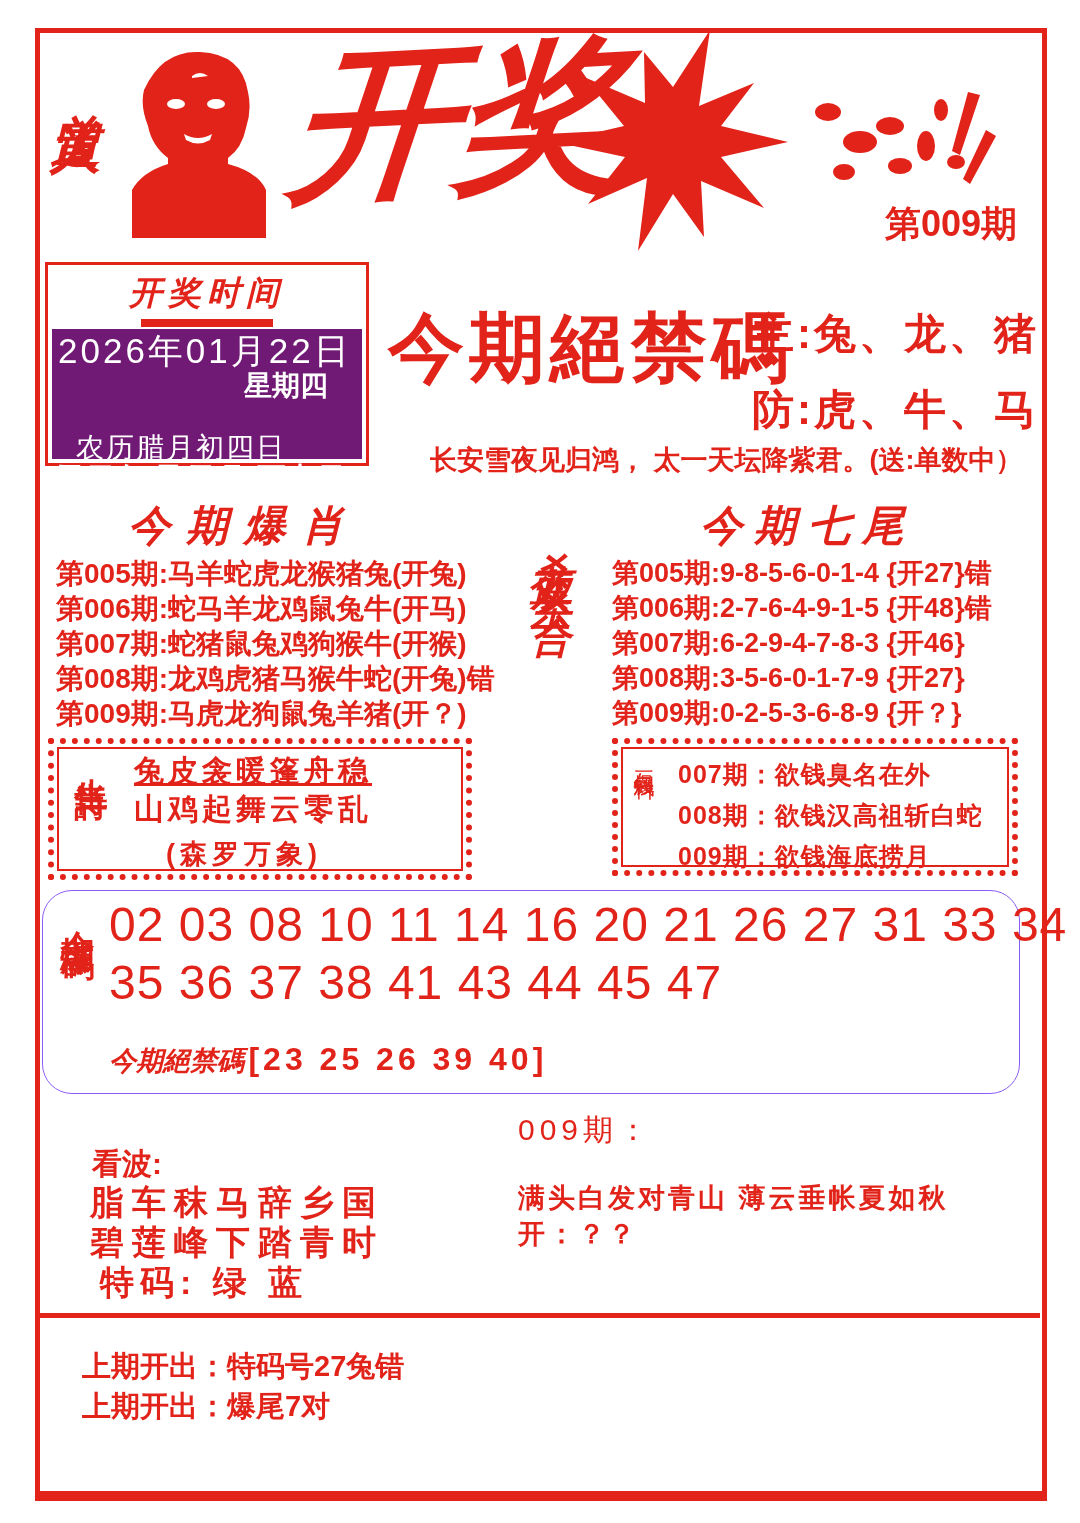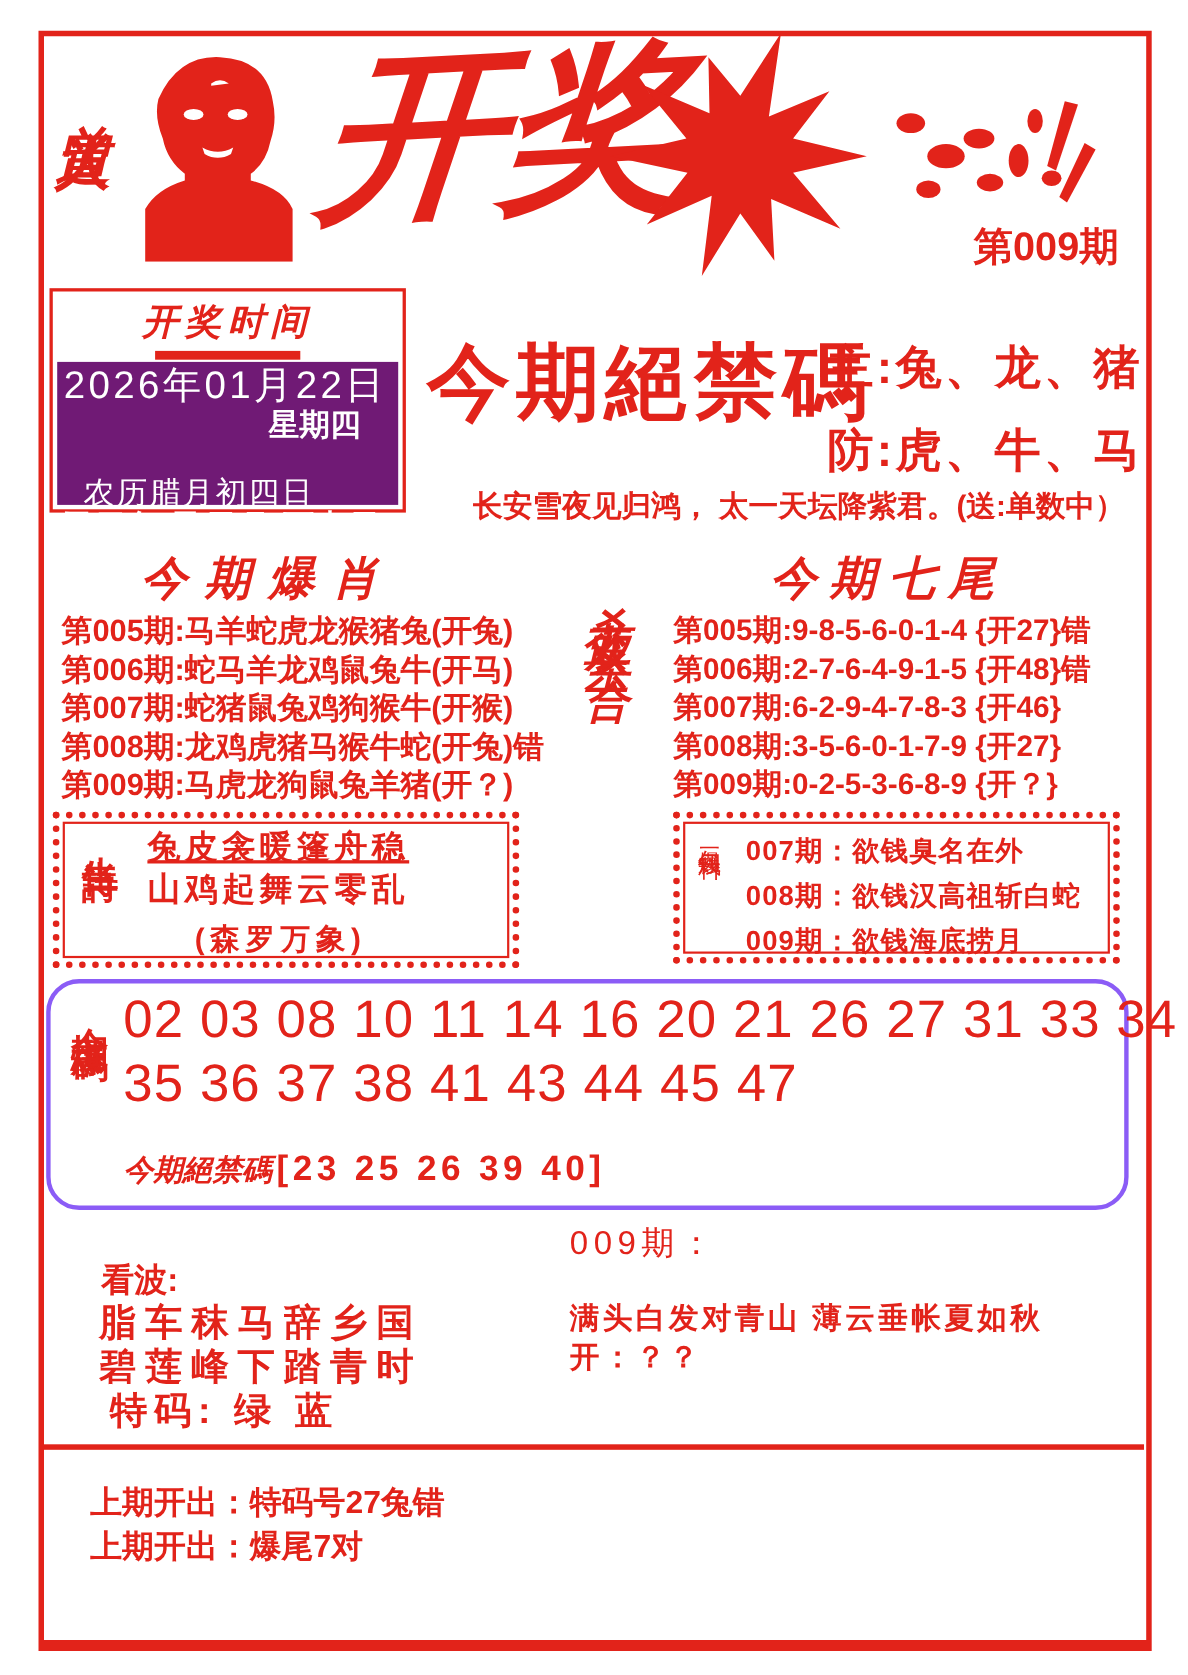--- a/index.html
+++ b/index.html
@@ -13,21 +13,21 @@
   .draw-box{left:45px;top:262px;width:318px;height:198px;border:3px solid #e2231a;}
   .draw-title{width:100%;text-align:center;margin-top:6px;font-size:33px;letter-spacing:6px;}
   .ubar{background:#e2231a;margin:3px auto 0 auto;}
   .red-block{position:absolute;left:4px;right:4px;top:64px;bottom:4px;background:#701a75;color:#fff;padding:2px 6px;}
   .rb-date{font-size:35px;letter-spacing:3px;line-height:40px;white-space:nowrap;}
   .rb-week{font-size:28px;line-height:30px;text-align:right;padding-right:28px;}
   .rb-line{font-size:28px;line-height:30px;letter-spacing:2px;}
   .rows5{line-height:35px;white-space:nowrap;}
   .ornate{border:6px dotted #e2231a;}
   .ornate-inner{position:absolute;left:3px;top:3px;right:3px;bottom:3px;border:2px solid #e2231a;}
-  .num-box{left:42px;top:890px;width:976px;height:202px;border:4px solid #8b5cf6;border-radius:30px;}
+  .num-box{left:42px;top:890px;width:976px;height:202px;border:1px solid #8b5cf6;border-radius:30px;}
   .numline{font-size:48px;letter-spacing:1px;white-space:nowrap;}
   .divider{left:40px;top:1313px;width:1000px;height:5px;background:#e2231a;}
 </style>
 </head>
 <body>
 
 <div class="page">
 
   <div class="abs frame"></div>
 
@@ -99,21 +99,21 @@
     <div>第008期:3-5-6-0-1-7-9 {开27}</div>
     <div>第009期:0-2-5-3-6-8-9 {开？}</div>
   </div>
 
   <div class="abs ornate" style="left:48px;top:738px;width:412px;height:130px;">
     <div class="ornate-inner"></div>
     <div class="abs vtext b" style="left:14px;top:8px;font-size:33px;letter-spacing:4px;">生肖詩</div>
     <div class="abs" style="left:80px;top:8px;">
       <div class="b" style="font-size:30px;line-height:38px;letter-spacing:4px;text-decoration:underline;">兔皮衾暖篷舟稳</div>
       <div class="b" style="font-size:30px;line-height:38px;letter-spacing:4px;">山鸡起舞云零乱</div>
-      <div class="b" style="font-size:27px;margin:8px 0 0 43px;letter-spacing:5px;">(森罗万象)</div>
+      <div class="b" style="font-size:27px;margin:8px 0 0 32px;letter-spacing:5px;">(森罗万象)</div>
     </div>
   </div>
 
   <div class="abs ornate" style="left:612px;top:738px;width:394px;height:126px;">
     <div class="ornate-inner"></div>
     <div class="abs vtext" style="left:12px;top:10px;font-size:21px;letter-spacing:2px;">三句爆钱料</div>
     <div class="abs b" style="left:60px;top:10px;font-size:25px;line-height:41px;letter-spacing:1px;white-space:nowrap;">
       <div>007期：欲钱臭名在外</div>
       <div>008期：欲钱汉高祖斩白蛇</div>
       <div>009期：欲钱海底捞月</div>

